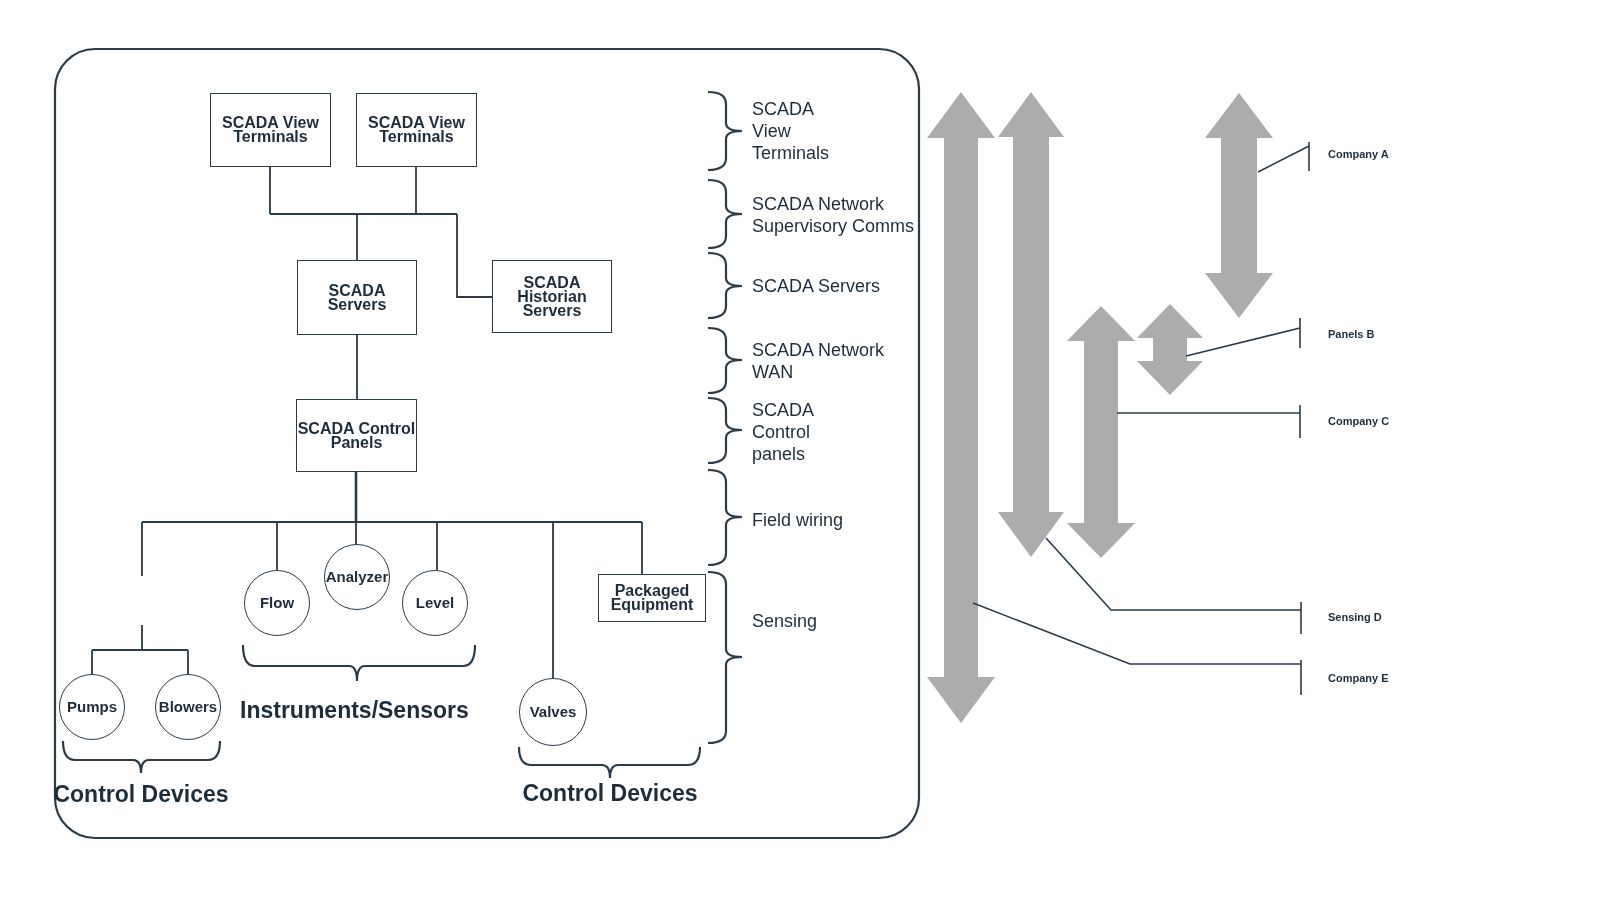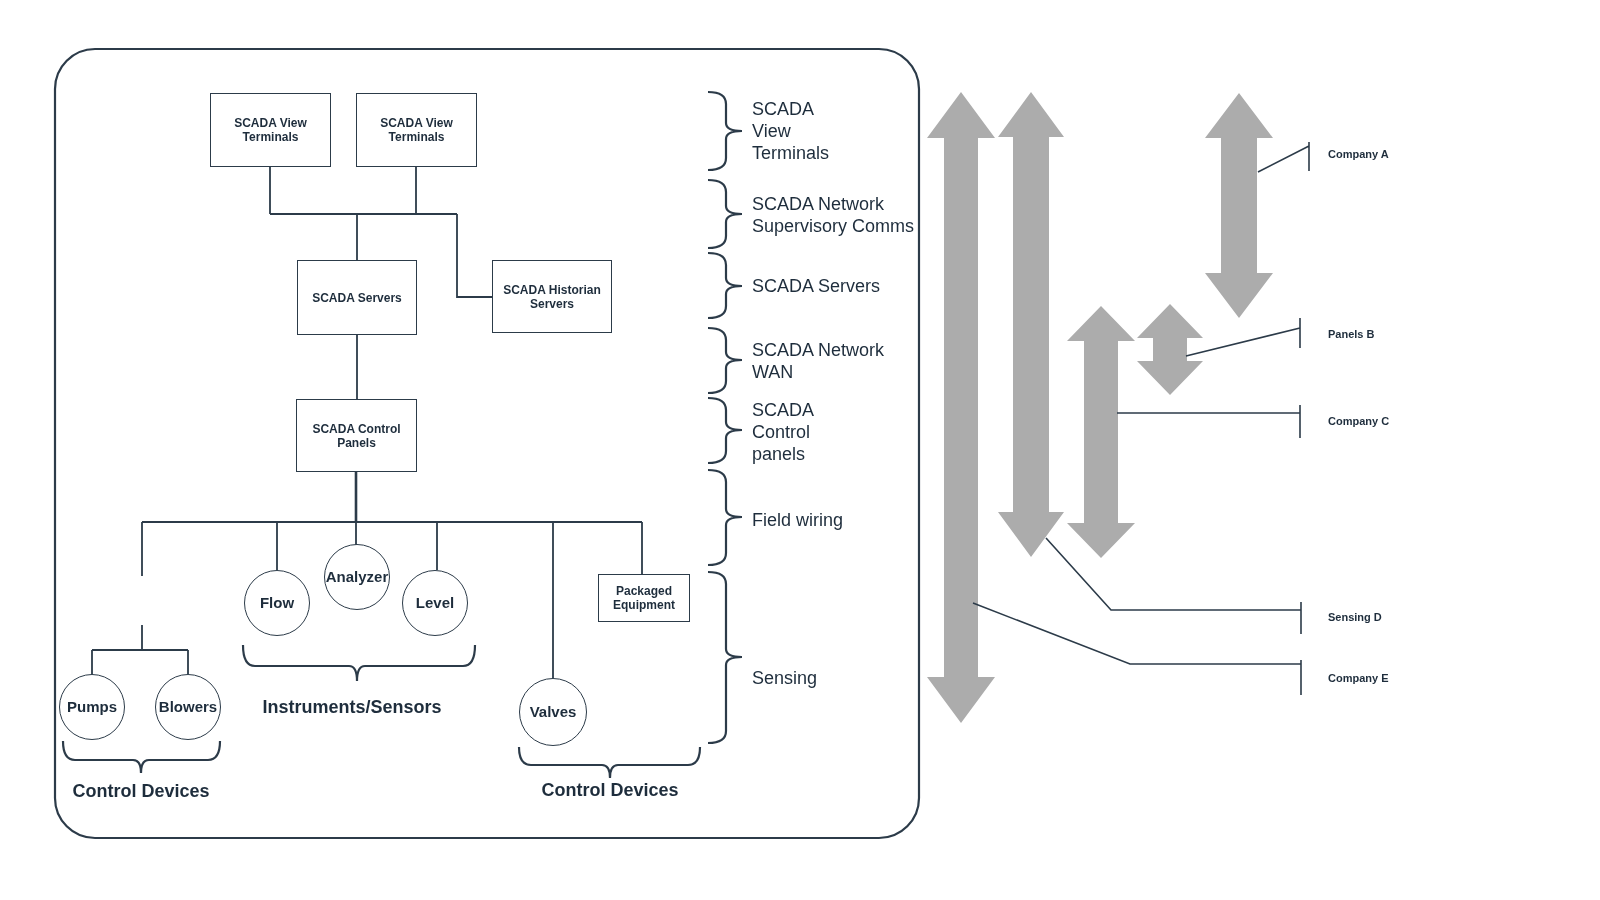--- a/index.html
+++ b/index.html
@@ -4,32 +4,32 @@
 <style>
   html,body{margin:0;padding:0;background:#ffffff;}
   #stage{
     position:relative;width:1600px;height:900px;background:#ffffff;overflow:hidden;
     font-family:"Liberation Sans","DejaVu Sans",sans-serif;color:#1E2D3C;
   }
   #geom{position:absolute;left:0;top:0;z-index:1;}
   .node{
     position:absolute;z-index:2;display:flex;align-items:center;justify-content:center;
     text-align:center;background:#ffffff;border:1.5px solid #2C3B49;box-sizing:border-box;
-    font-weight:bold;font-size:12px;line-height:14px;color:#1E2D3C;white-space:pre-line;
+    font-weight:bold;font-size:16px;line-height:14px;color:#1E2D3C;white-space:pre-line;
   }
   .circle{border-radius:50%;font-size:15px;line-height:12px;padding:2px;}
   .layer-label{
     position:absolute;z-index:2;font-size:18px;line-height:22px;font-weight:400;
     color:#1E2D3C;white-space:pre-line;
   }
   .company-label{
     position:absolute;z-index:2;font-size:11px;font-weight:600;color:#1E2D3C;white-space:nowrap;
   }
   .group-label{
-    position:absolute;z-index:2;font-size:18px;font-weight:600;color:#1E2D3C;text-align:center;
+    position:absolute;z-index:2;font-size:23px;font-weight:600;color:#1E2D3C;text-align:center;
   }
 </style>
 </head>
 <body>
 
 <div id="stage">
 
   <svg id="geom" width="1600" height="900" viewBox="0 0 1600 900">
 
     <rect x="55" y="49" width="864" height="789" rx="40" ry="40" fill="none" stroke="#2C3B49" stroke-width="2.2"></rect>
@@ -76,21 +76,21 @@
 
   <div class="node" style="left:210px;top:93px;width:121px;height:74px">SCADA View
 Terminals</div>
   <div class="node" style="left:356px;top:93px;width:121px;height:74px">SCADA View
 Terminals</div>
   <div class="node" style="left:297px;top:260px;width:120px;height:75px">SCADA Servers</div>
   <div class="node" style="left:492px;top:260px;width:120px;height:73px">SCADA Historian
 Servers</div>
   <div class="node" style="left:296px;top:399px;width:121px;height:73px">SCADA Control
 Panels</div>
-  <div class="node" style="left:598px;top:574px;width:92px;height:48px">Packaged
+  <div class="node" style="left:598px;top:574px;width:108px;height:48px">Packaged
 Equipment</div>
 
   <div class="node circle" style="left:244px;top:570px;width:66px;height:66px">Flow</div>
   <div class="node circle" style="left:324px;top:544px;width:66px;height:66px">Analyzer</div>
   <div class="node circle" style="left:402px;top:570px;width:66px;height:66px">Level</div>
   <div class="node circle" style="left:59px;top:674px;width:66px;height:66px">Pumps</div>
   <div class="node circle" style="left:155px;top:674px;width:66px;height:66px">Blowers</div>
   <div class="node circle" style="left:519px;top:678px;width:68px;height:68px">Valves</div>
 
   <div class="group-label" style="left:240px;top:697px;width:224px">Instruments/Sensors</div>
@@ -102,21 +102,21 @@
 Terminals</div>
   <div class="layer-label" style="left:752px;top:193px">SCADA Network
 Supervisory Comms</div>
   <div class="layer-label" style="left:752px;top:275px">SCADA Servers</div>
   <div class="layer-label" style="left:752px;top:339px">SCADA Network
 WAN</div>
   <div class="layer-label" style="left:752px;top:399px">SCADA
 Control
 panels</div>
   <div class="layer-label" style="left:752px;top:509px">Field wiring</div>
-  <div class="layer-label" style="left:752px;top:667px">Sensing</div>
+  <div class="layer-label" style="left:752px;top:610px">Sensing</div>
 
   <div class="company-label" style="left:1328px;top:148px">Company A</div>
   <div class="company-label" style="left:1328px;top:328px">Panels B</div>
   <div class="company-label" style="left:1328px;top:415px">Company C</div>
   <div class="company-label" style="left:1328px;top:611px">Sensing D</div>
   <div class="company-label" style="left:1328px;top:672px">Company E</div>
 
 </div>
 
 </body></html>

